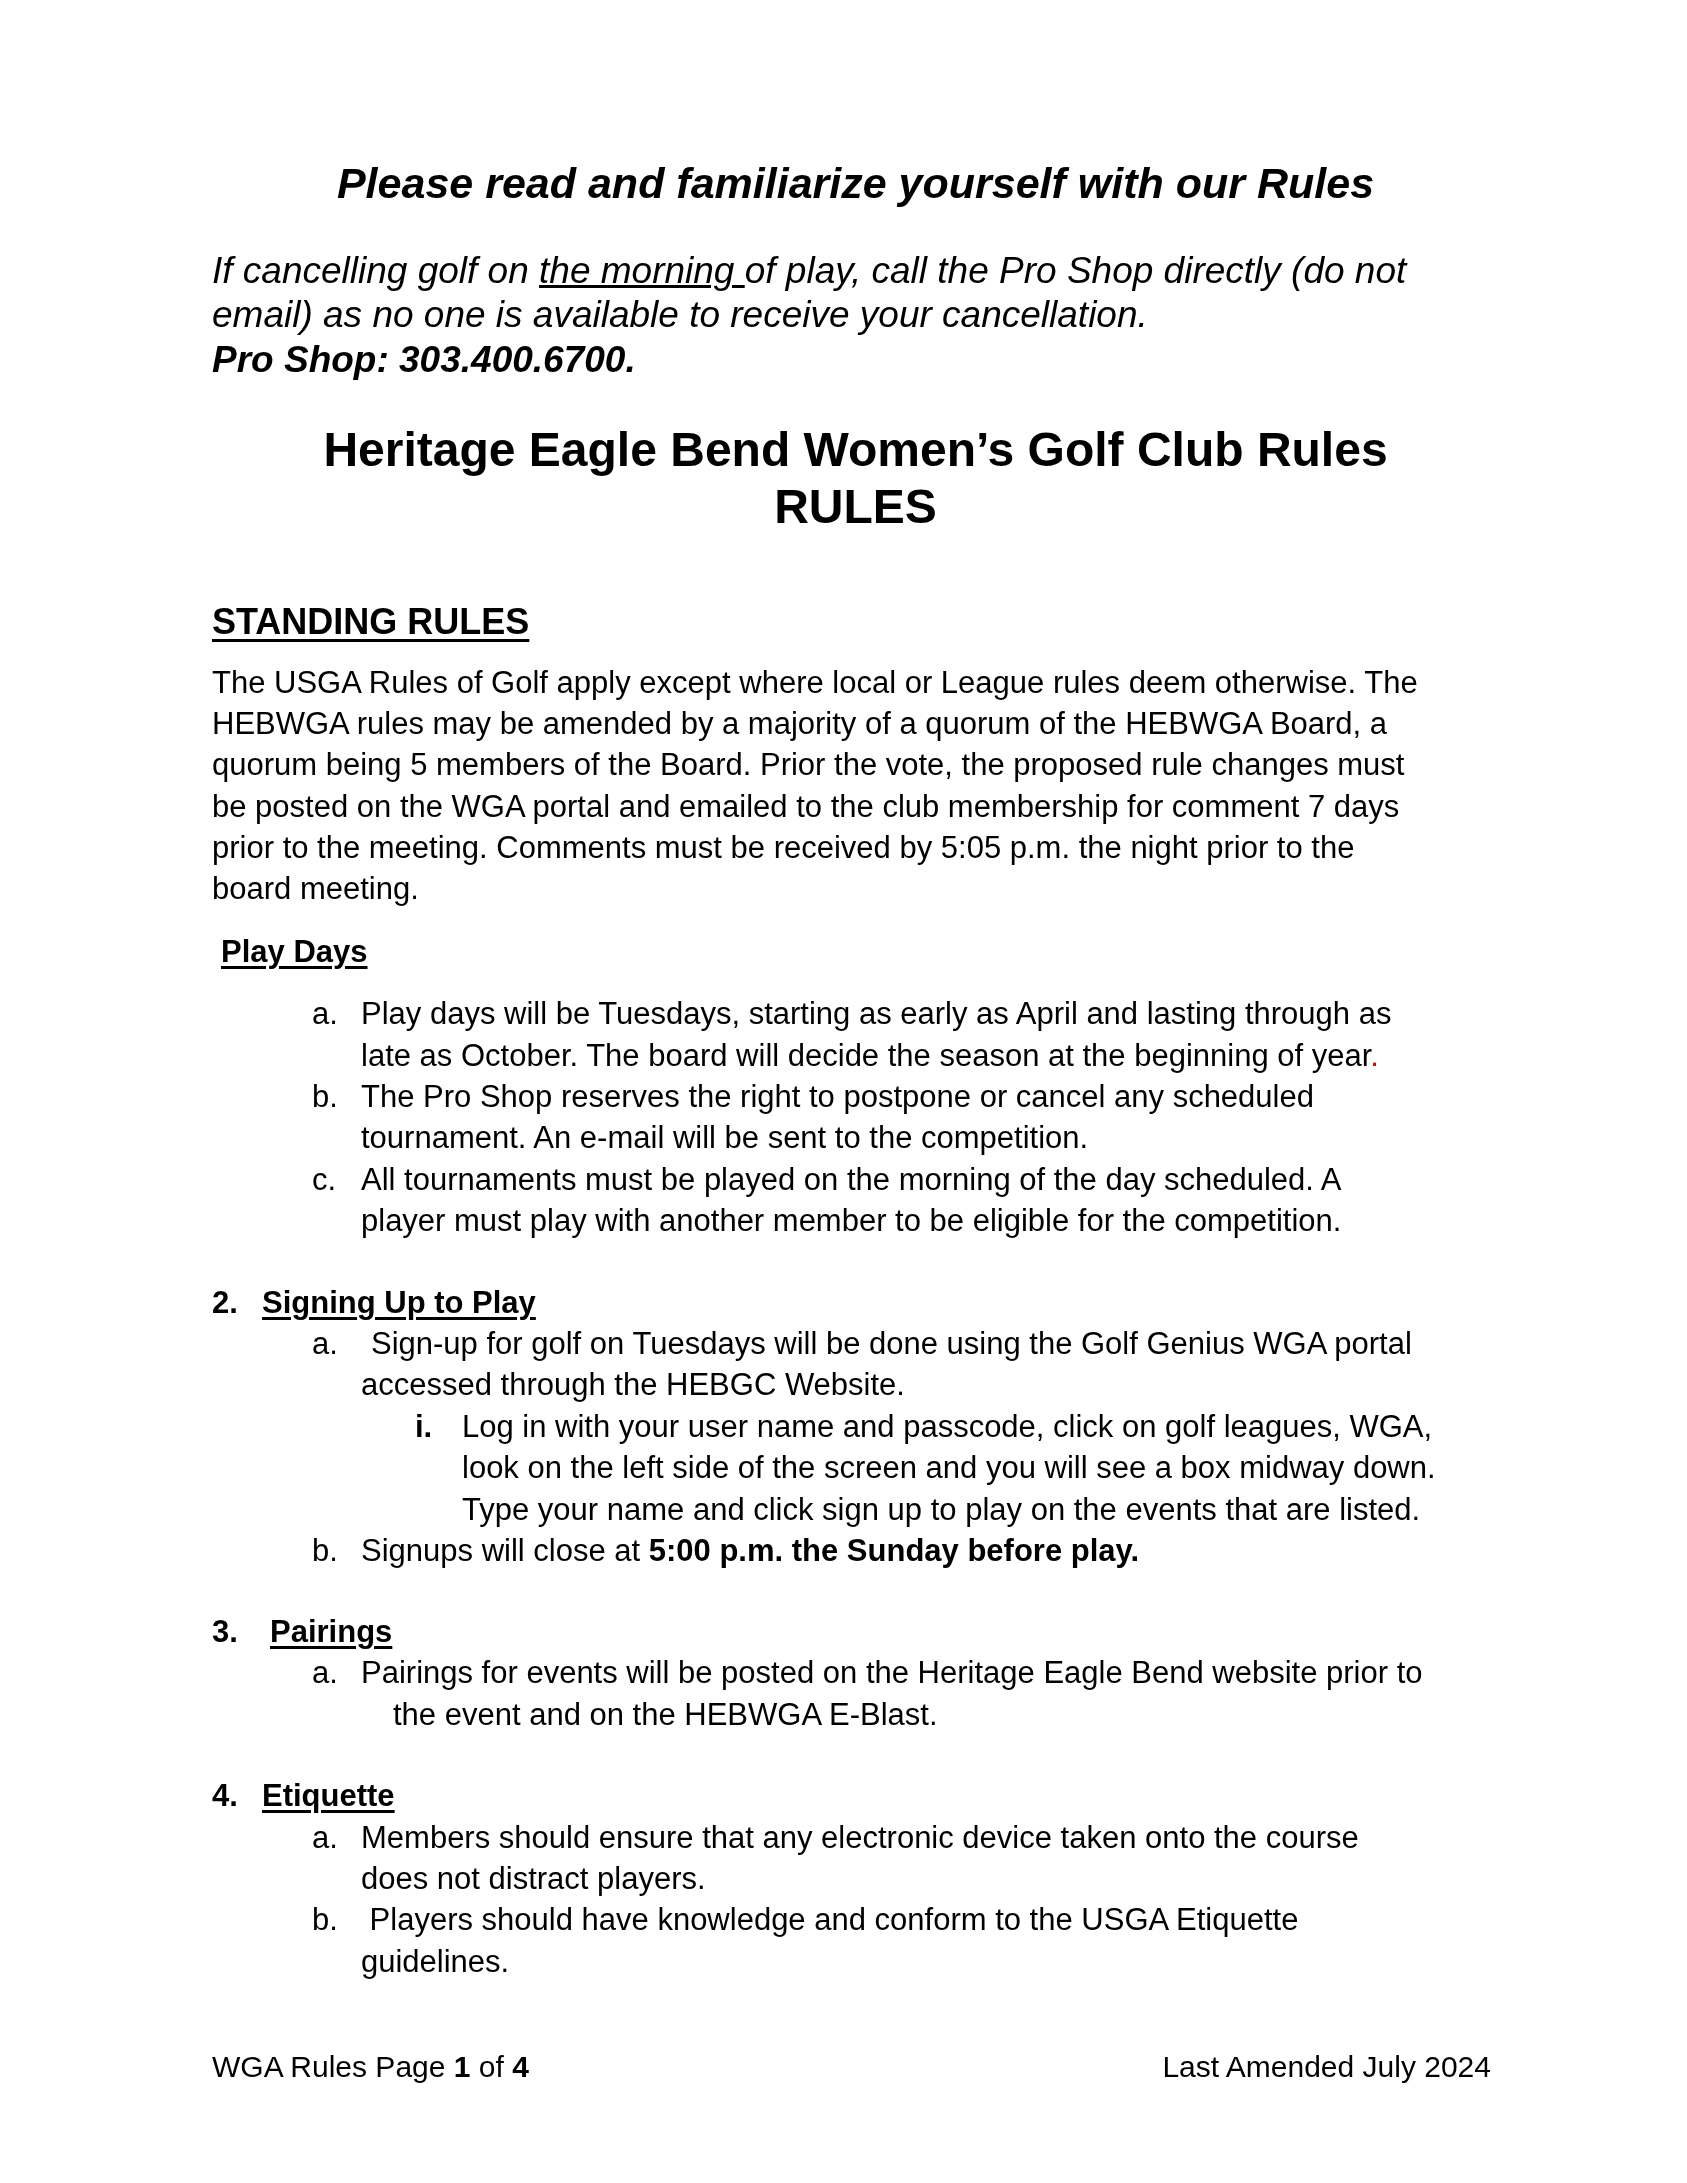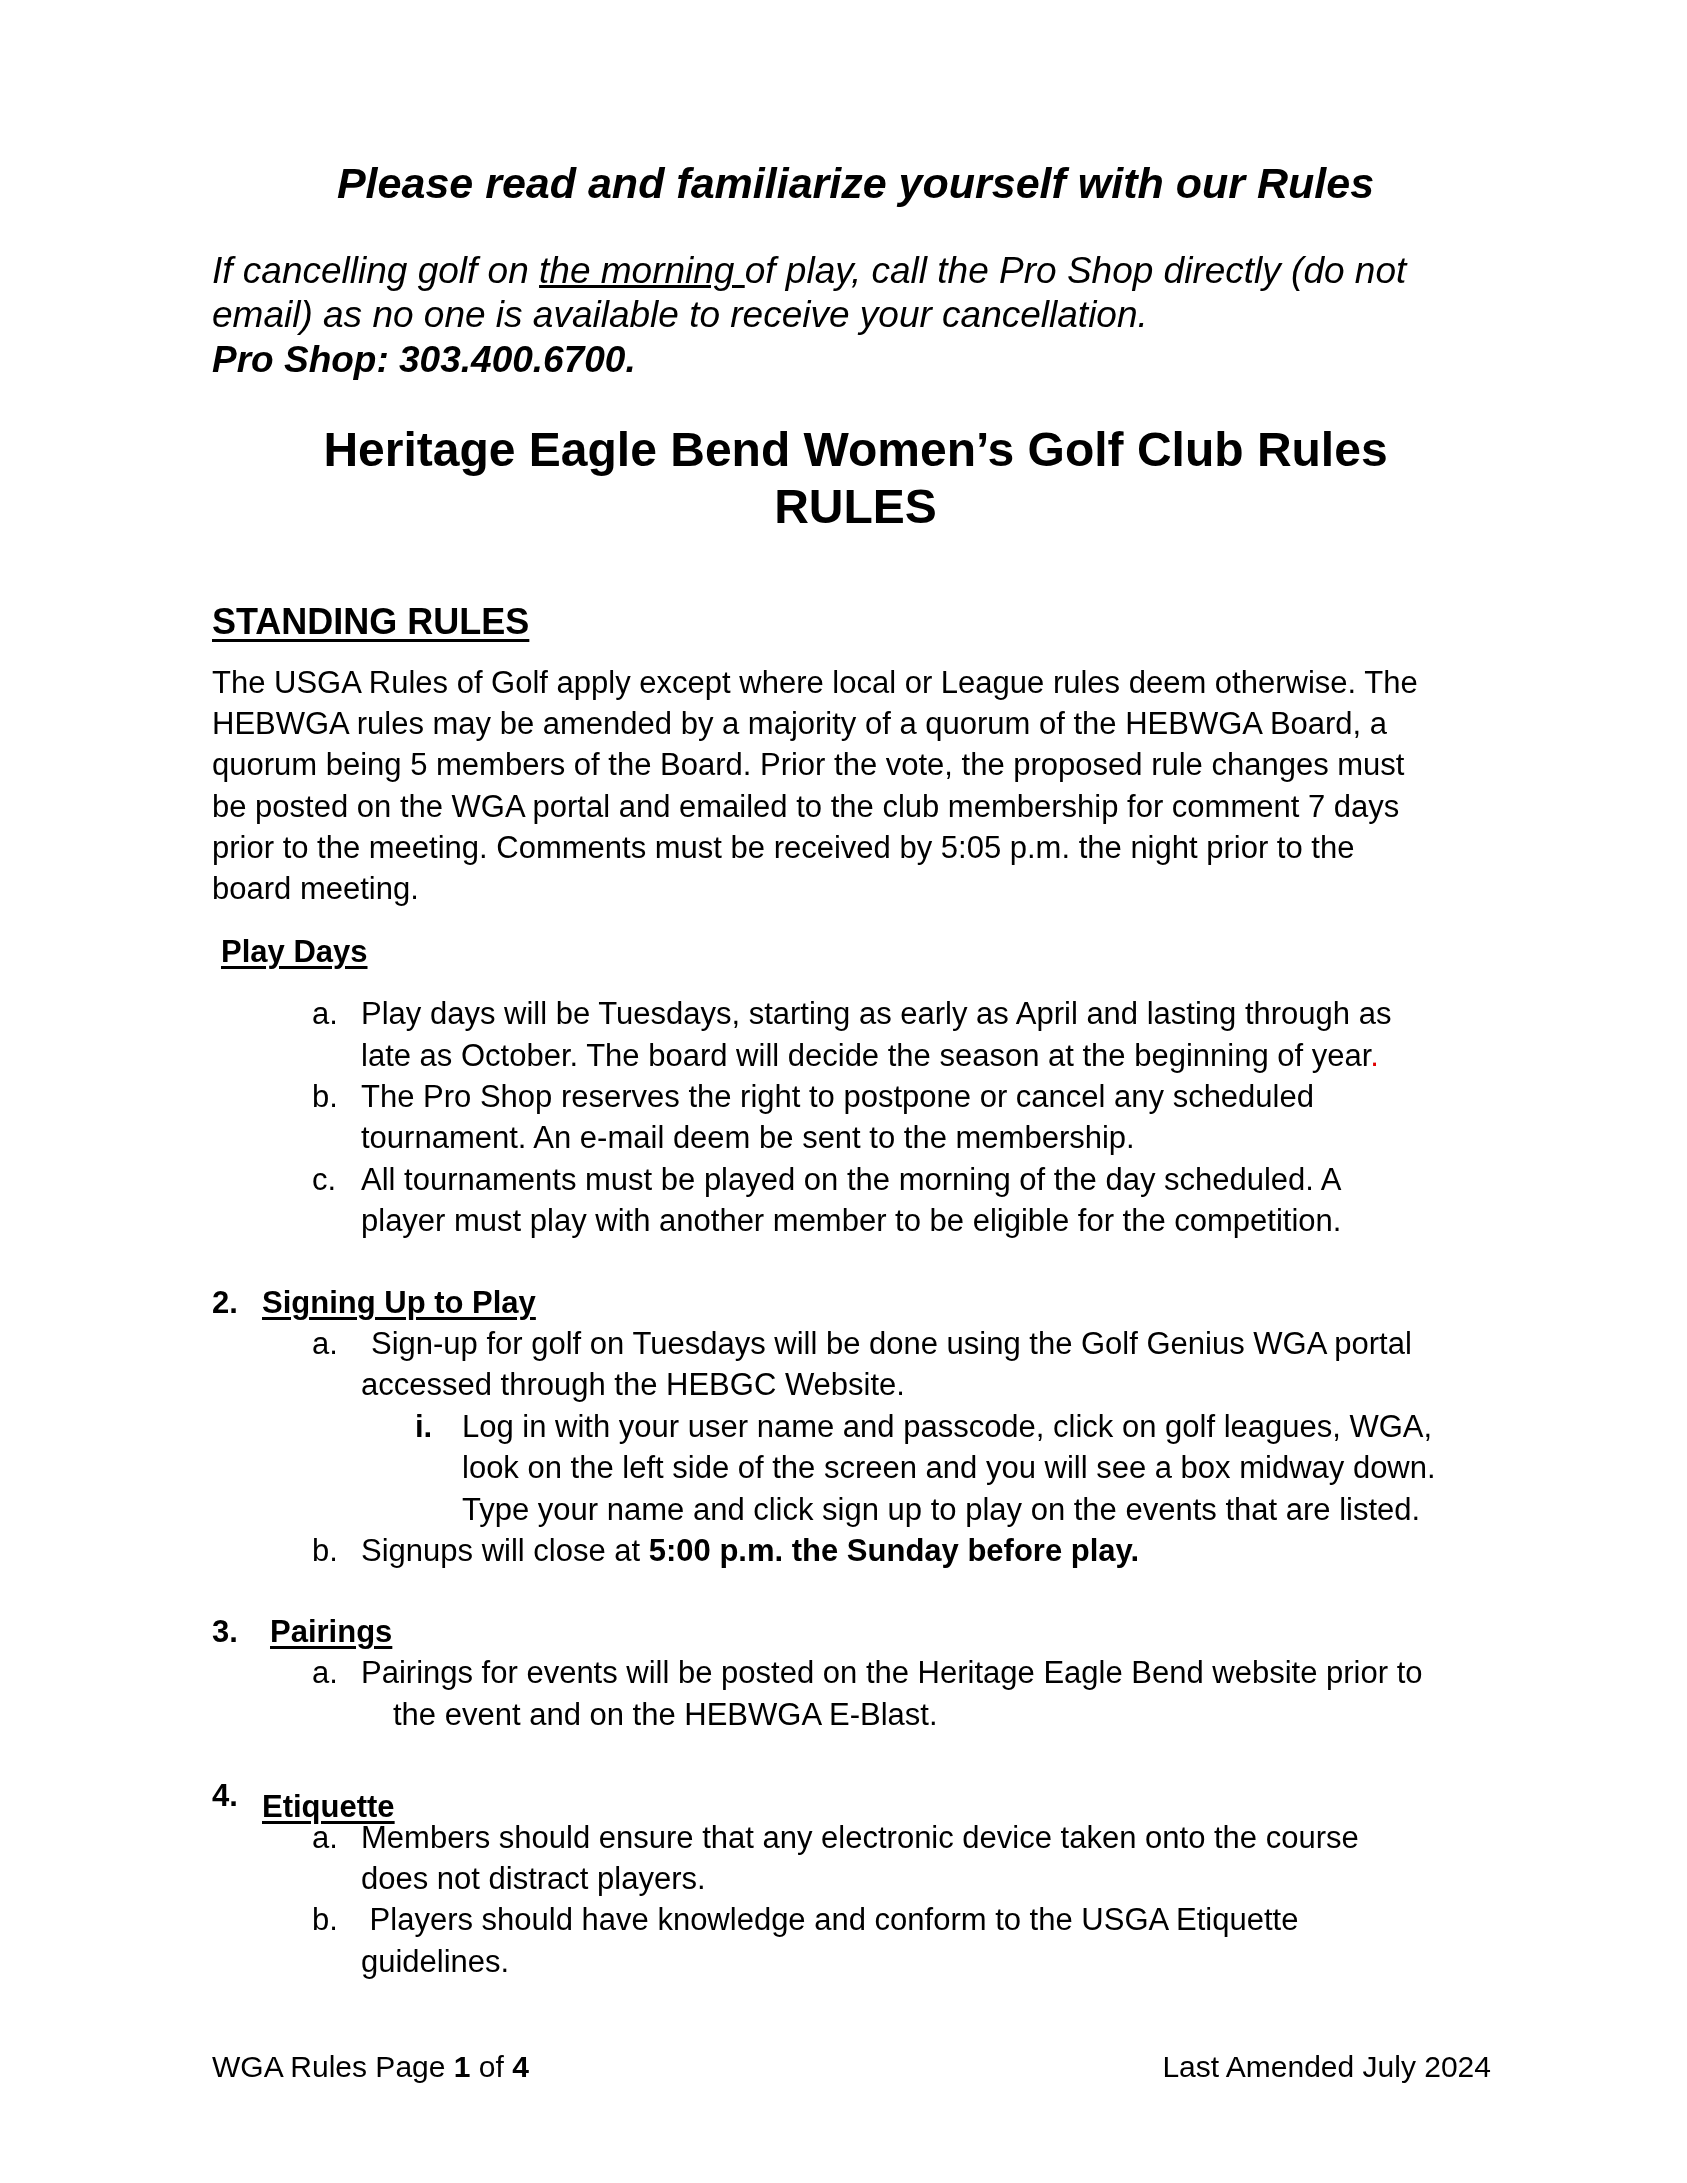--- a/index.html
+++ b/index.html
@@ -43,21 +43,21 @@
 <div class="abs body-line" style="top:871px;">board meeting.</div>
 
 <div class="abs sub-head" style="left:209px; top:934px;">Play Days</div>
 
 <div class="abs marker" style="left:300px; top:996px;">a.</div>
 <div class="abs item" style="left:349px; top:996px;">Play days will be Tuesdays, starting as early as April and lasting through as</div>
 <div class="abs item" style="left:349px; top:1038px;"><span>late as October. The board will decide the season at the beginning of year</span><span class="red">.</span></div>
 
 <div class="abs marker" style="left:300px; top:1079px;">b.</div>
 <div class="abs item" style="left:349px; top:1079px;">The Pro Shop reserves the right to postpone or cancel any scheduled</div>
-<div class="abs item" style="left:349px; top:1120px;">tournament. An e-mail deem be sent to the membership.</div>
+<div class="abs item" style="left:349px; top:1120px;">tournament. An e-mail will be sent to the competition.</div>
 
 <div class="abs marker" style="left:300px; top:1162px;">c.</div>
 <div class="abs item" style="left:349px; top:1162px;">All tournaments must be played on the morning of the day scheduled. A</div>
 <div class="abs item" style="left:349px; top:1203px;">player must play with another member to be eligible for the competition.</div>
 
 <div class="abs num" style="left:200px; top:1285px;">2.</div>
 <div class="abs sub-head" style="left:250px; top:1285px;">Signing Up to Play</div>
 
 <div class="abs marker" style="left:300px; top:1326px;">a.</div>
 <div class="abs item" style="left:359px; top:1326px;">Sign-up for golf on Tuesdays will be done using the Golf Genius WGA portal</div>
@@ -71,21 +71,21 @@
 <div class="abs marker" style="left:300px; top:1533px;">b.</div>
 <div class="abs item" style="left:349px; top:1533px;"><span>Signups will close at </span><span class="bold">5:00 p.m. the Sunday before play.</span></div>
 
 <div class="abs num" style="left:200px; top:1614px;">3.</div>
 <div class="abs sub-head" style="left:250px; top:1614px;margin-left:8px;">Pairings</div>
 <div class="abs marker" style="left:300px; top:1655px;">a.</div>
 <div class="abs item" style="left:349px; top:1655px;">Pairings for events will be posted on the Heritage Eagle Bend website prior to</div>
 <div class="abs item" style="left:349px; top:1697px;margin-left:32px;">the event and on the HEBWGA E-Blast.</div>
 
 <div class="abs num" style="left:200px; top:1778px;">4.</div>
-<div class="abs sub-head" style="left:250px; top:1778px;margin-top:11px;">Etiquette</div>
+<div class="abs sub-head" style="left:250px; top:1778px;">Etiquette</div>
 <div class="abs marker" style="left:300px; top:1820px;">a.</div>
 <div class="abs item" style="left:349px; top:1820px;">Members should ensure that any electronic device taken onto the course</div>
 <div class="abs item" style="left:349px; top:1861px;">does not distract players.</div>
 <div class="abs marker" style="left:300px; top:1902px;">b.</div>
 <div class="abs item" style="left:349px; top:1902px; white-space: pre;"> Players should have knowledge and conform to the USGA Etiquette</div>
 <div class="abs item" style="left:349px; top:1944px;">guidelines.</div>
 
 <div class="abs footer" style="left:200px; white-space: pre;"><span>WGA Rules Page </span><span class="bold">1</span><span> of </span><span class="bold">4</span></div>
 <div class="abs footer" style="right:196px; text-align:right;">Last Amended July 2024</div>
 

